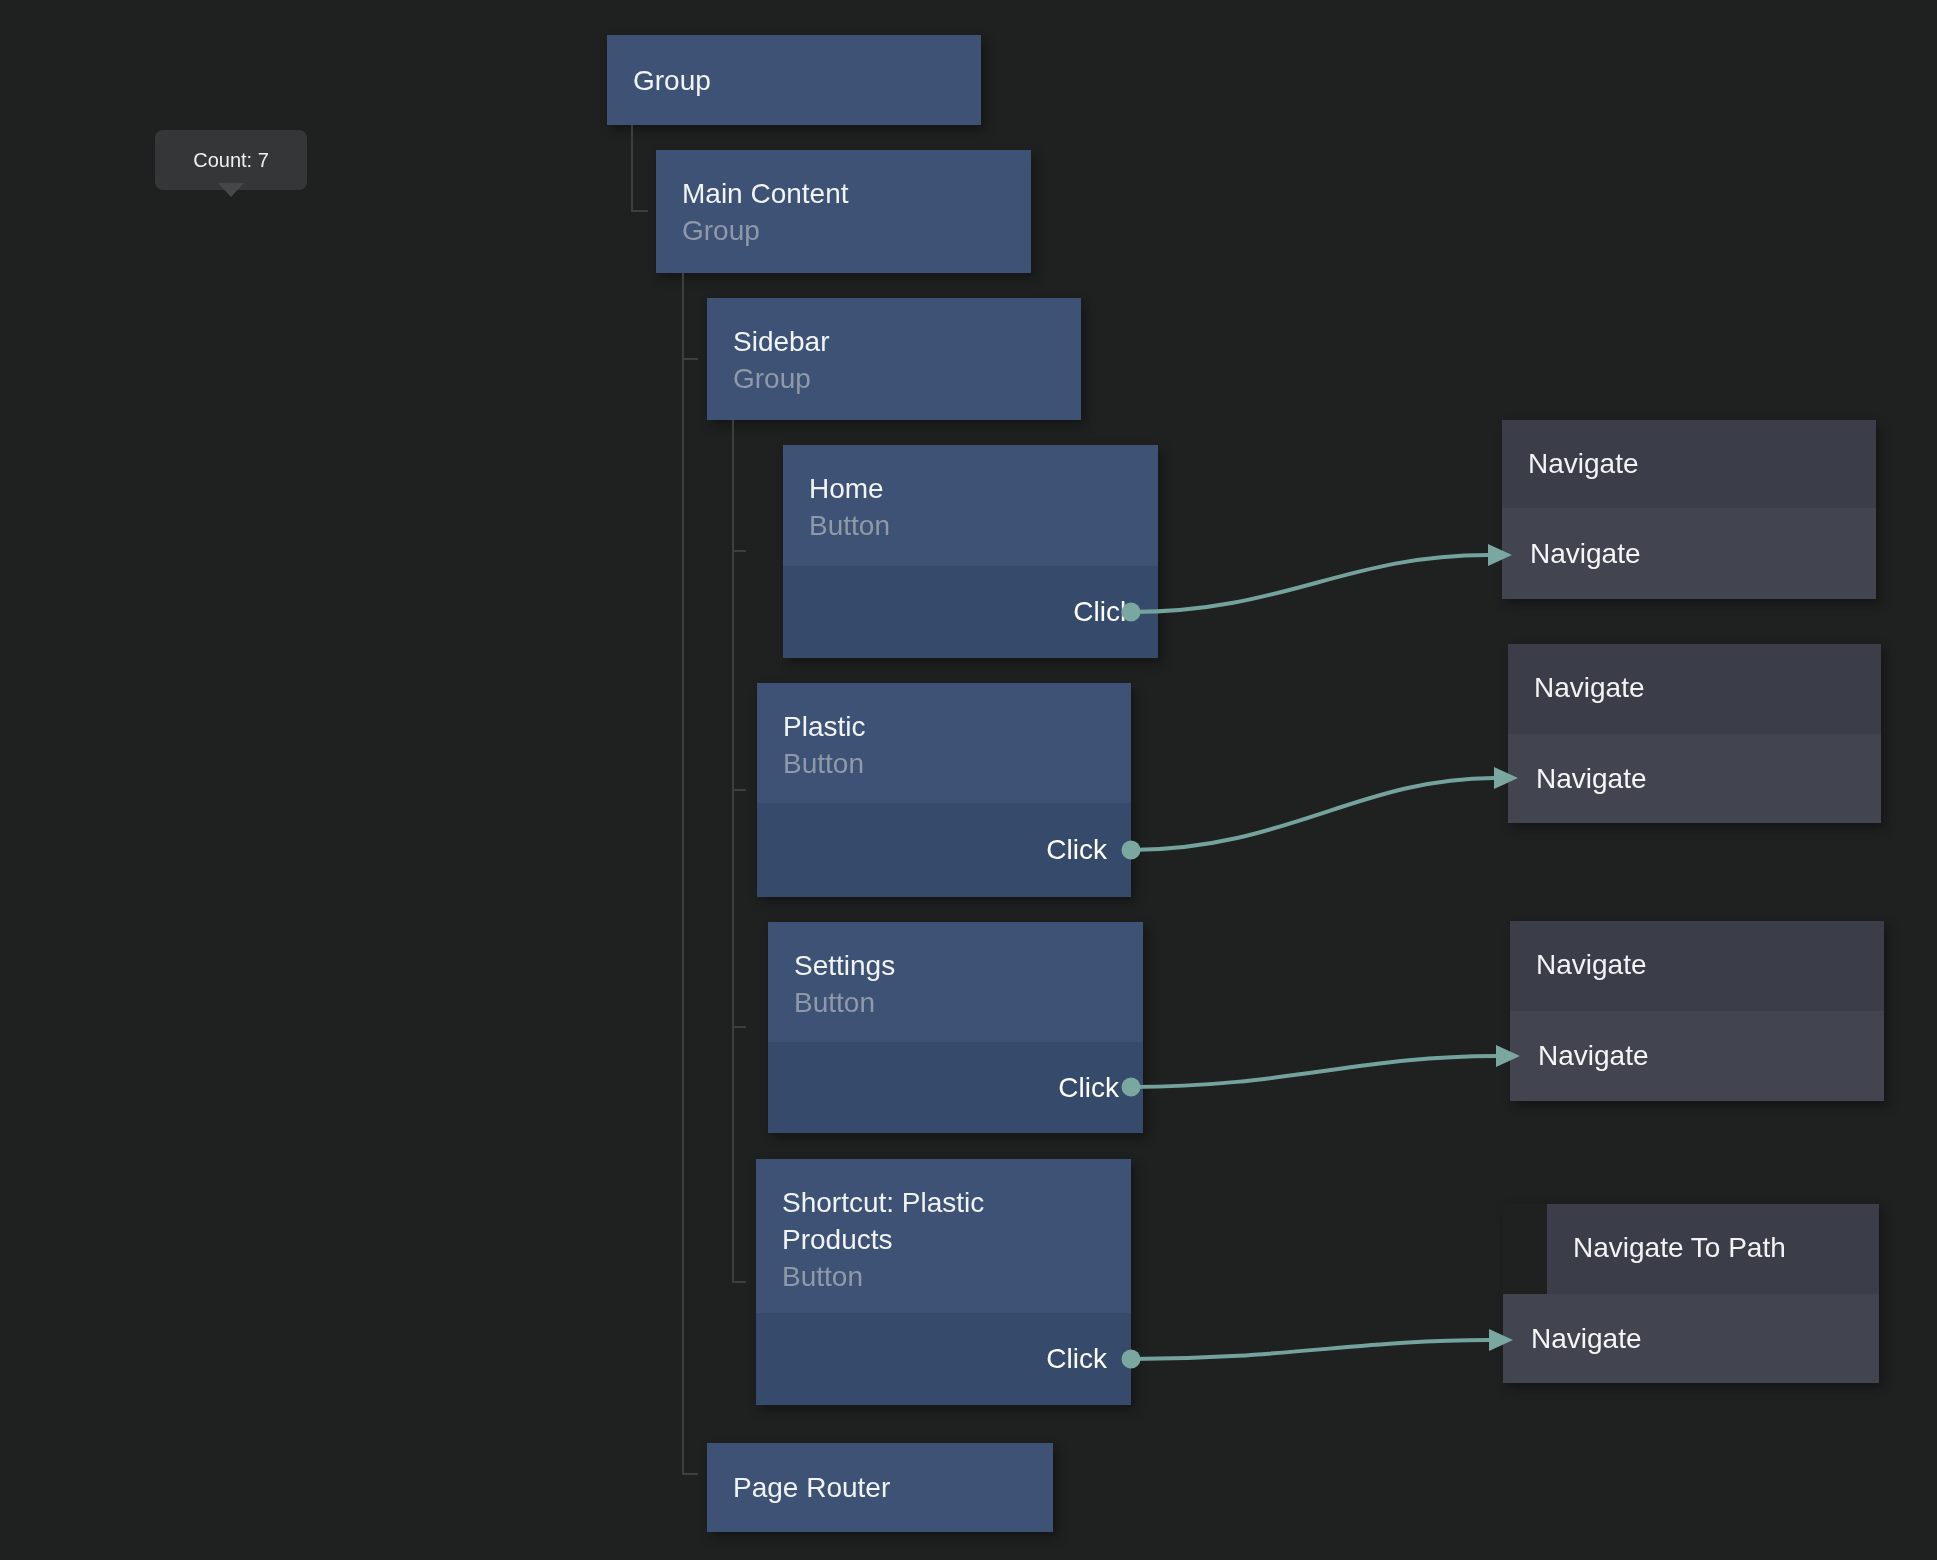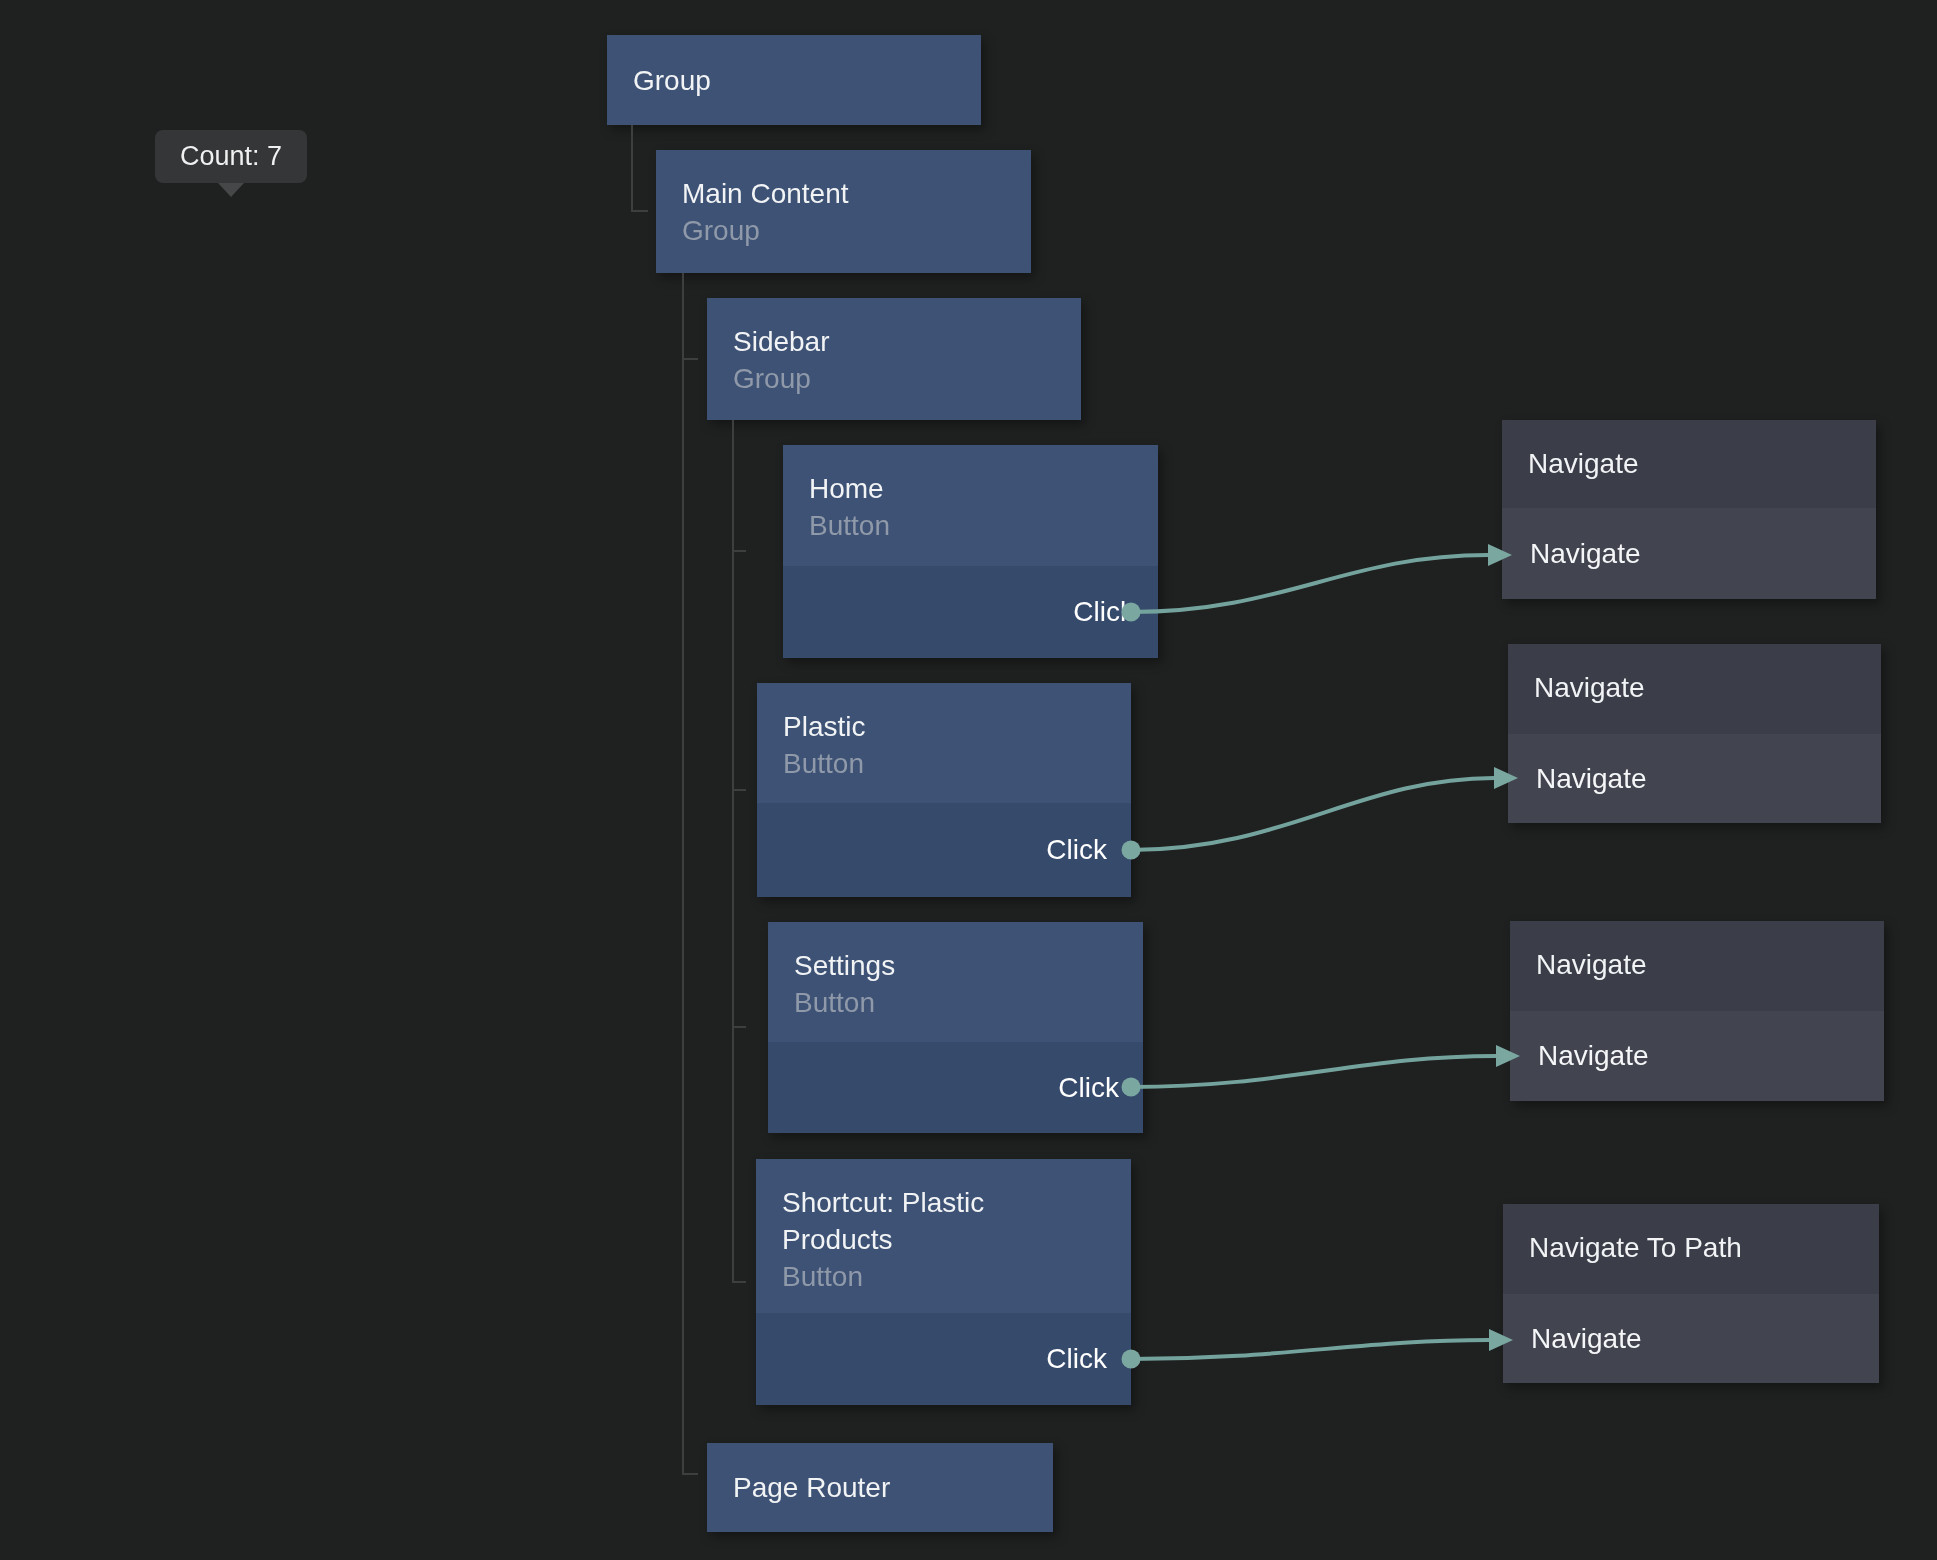--- a/index.html
+++ b/index.html
@@ -26,24 +26,24 @@
   .blue-b{background:#364a6b;}
   .gray-h{background:#3b3e49;}
   .gray-b{background:#42454f;}
   .olive{background:#7d8748;}
   .out-row{justify-content:flex-end;padding-right:24px;padding-left:11px;}
   .out-row .lbl{font-size:28px;color:#ffffff;}
   .in-row{justify-content:flex-start;padding-left:28px;}
   .in-row .lbl{font-size:28px;color:#f5f6f8;}
   .overlay{position:absolute;left:0;top:0;z-index:5;pointer-events:none;}
   .tooltip{
-    position:absolute;left:155px;top:130px;width:152px;height:53px;
+    position:absolute;left:155px;top:130px;width:152px;height:60px;
     background:#343638;border-radius:8px;z-index:9;
     display:flex;align-items:center;justify-content:center;
-    font-size:27px;color:#f0f0f0;
+    font-size:20px;color:#f0f0f0;
   }
   .tooltip-caret{
     position:absolute;left:63px;top:53px;width:0;height:0;
     border-left:13px solid transparent;
     border-right:13px solid transparent;
     border-top:14px solid #454748;
   }
 </style>
 </head>
 <body>
@@ -139,21 +139,21 @@
   <div class="node" style="left:1510px;top:921px;width:374px;height:180px;">
     <div class="head gray-h" style="height:90px;">
       <div class="t">Navigate</div>
     </div>
     <div class="body gray-b in-row">
       <span class="lbl">Navigate</span>
     </div>
   </div>
 
   <div class="node" style="left:1503px;top:1204px;width:376px;height:179px;">
-    <div class="head gray-h" style="height:90px;">
+    <div class="head gray-h" style="height:90px;margin-left:44px;">
       <div class="t">Navigate To Path</div>
     </div>
     <div class="body gray-b in-row">
       <span class="lbl">Navigate</span>
     </div>
   </div>
 
   <svg class="overlay" width="1937" height="1560" viewBox="0 0 1937 1560">
 
     <path d="M632 125 V211 H648" fill="none" stroke="#3d3e3e" stroke-width="2"></path>

